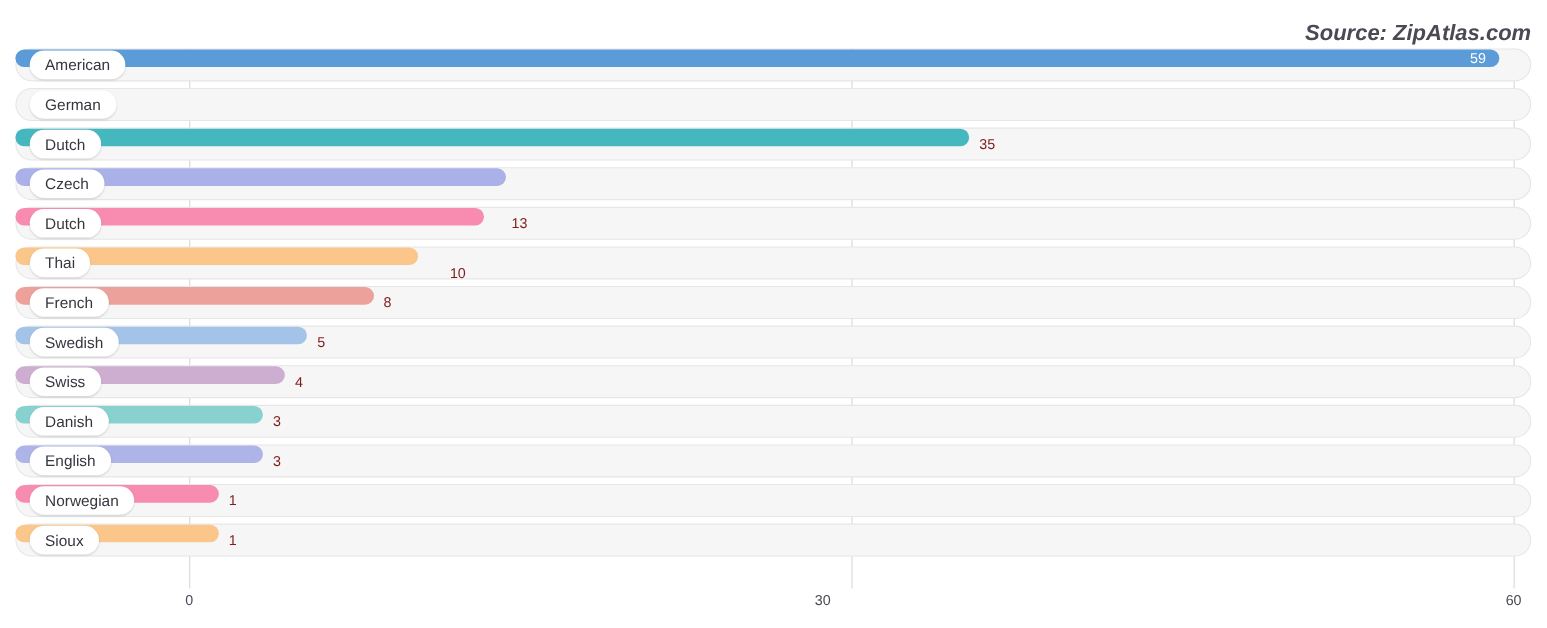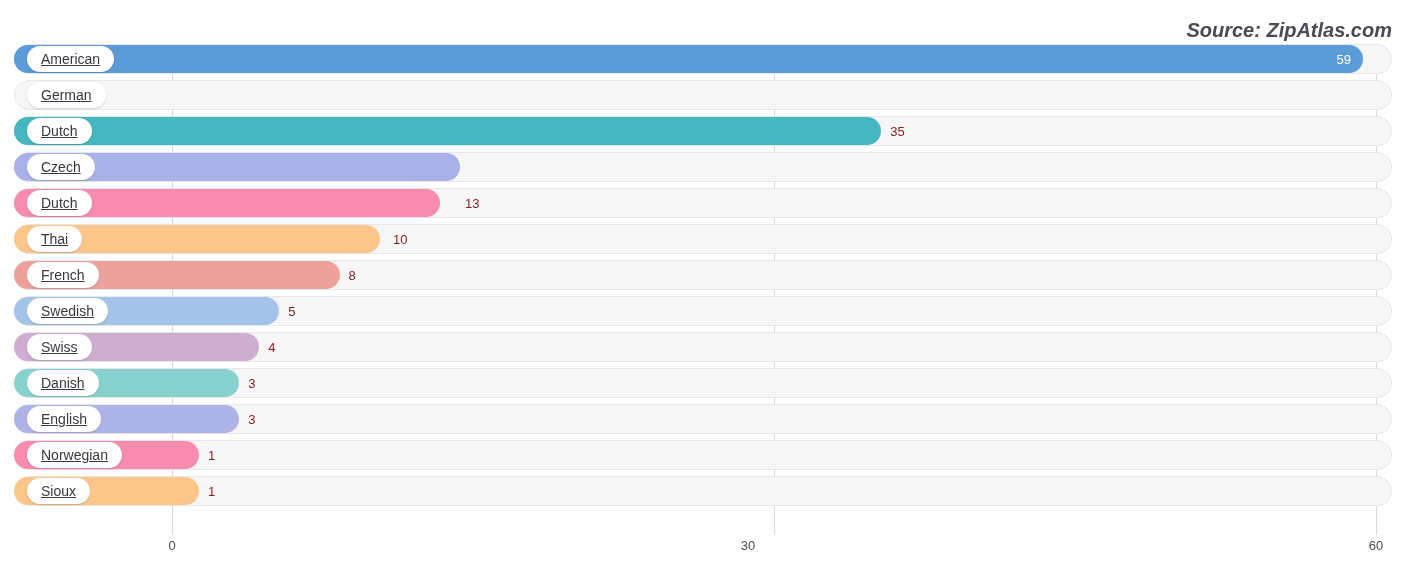--- a/index.html
+++ b/index.html
@@ -85,21 +85,21 @@
     height: 30px;
     border-radius: 15px;
     background: #f6f6f6;
     border: 1px solid #e6e6e6;
     box-sizing: border-box;
   }
   .bar {
     position: absolute;
     left: 14px;
     top: 1px;
-    height: 28px;
+    height: 16px;
     border-radius: 14px;
     box-sizing: border-box;
   }
   .bar-value-in {
     position: absolute;
     right: 12px;
     top: 50%;
     transform: translateY(-50%);
     font-size: 13px;
     color: #ffffff;
@@ -118,21 +118,20 @@
     left: 27px;
     top: 2px;
     height: 26px;
     border-radius: 13px;
     background: #ffffff;
     box-shadow: 0 1px 2px rgba(0,0,0,0.16);
     display: flex;
     align-items: center;
     padding: 0 14px;
     box-sizing: border-box;
-    text-decoration: underline;
   }
   .cat-pill span {
     font-size: 14px;
     color: #36363f;
     white-space: nowrap;
   }
 
   
   #axis {
     position: absolute;
@@ -199,21 +198,21 @@
         <div class="track"></div>
         <div class="bar" style="width: 425.867px; background: rgb(247, 140, 176);"></div>
         <span class="bar-value-out" style="left: 465px;">13</span>
         <div class="cat-pill">
           <span>Dutch</span>
         </div>
       </div>
       <div class="bar-row">
         <div class="track"></div>
         <div class="bar" style="width: 365.667px; background: rgb(251, 198, 138);"></div>
-        <span class="bar-value-out" style="left: 393px;">10</span>
+        <span class="bar-value-out" style="left: 409px; margin-top: 9px;">10</span>
         <div class="cat-pill">
           <span>Thai</span>
         </div>
       </div>
       <div class="bar-row">
         <div class="track"></div>
         <div class="bar" style="width: 325.533px; background: rgb(236, 161, 154);"></div>
         <span class="bar-value-out" style="left: 348.533px;">8</span>
         <div class="cat-pill">
           <span>French</span>

